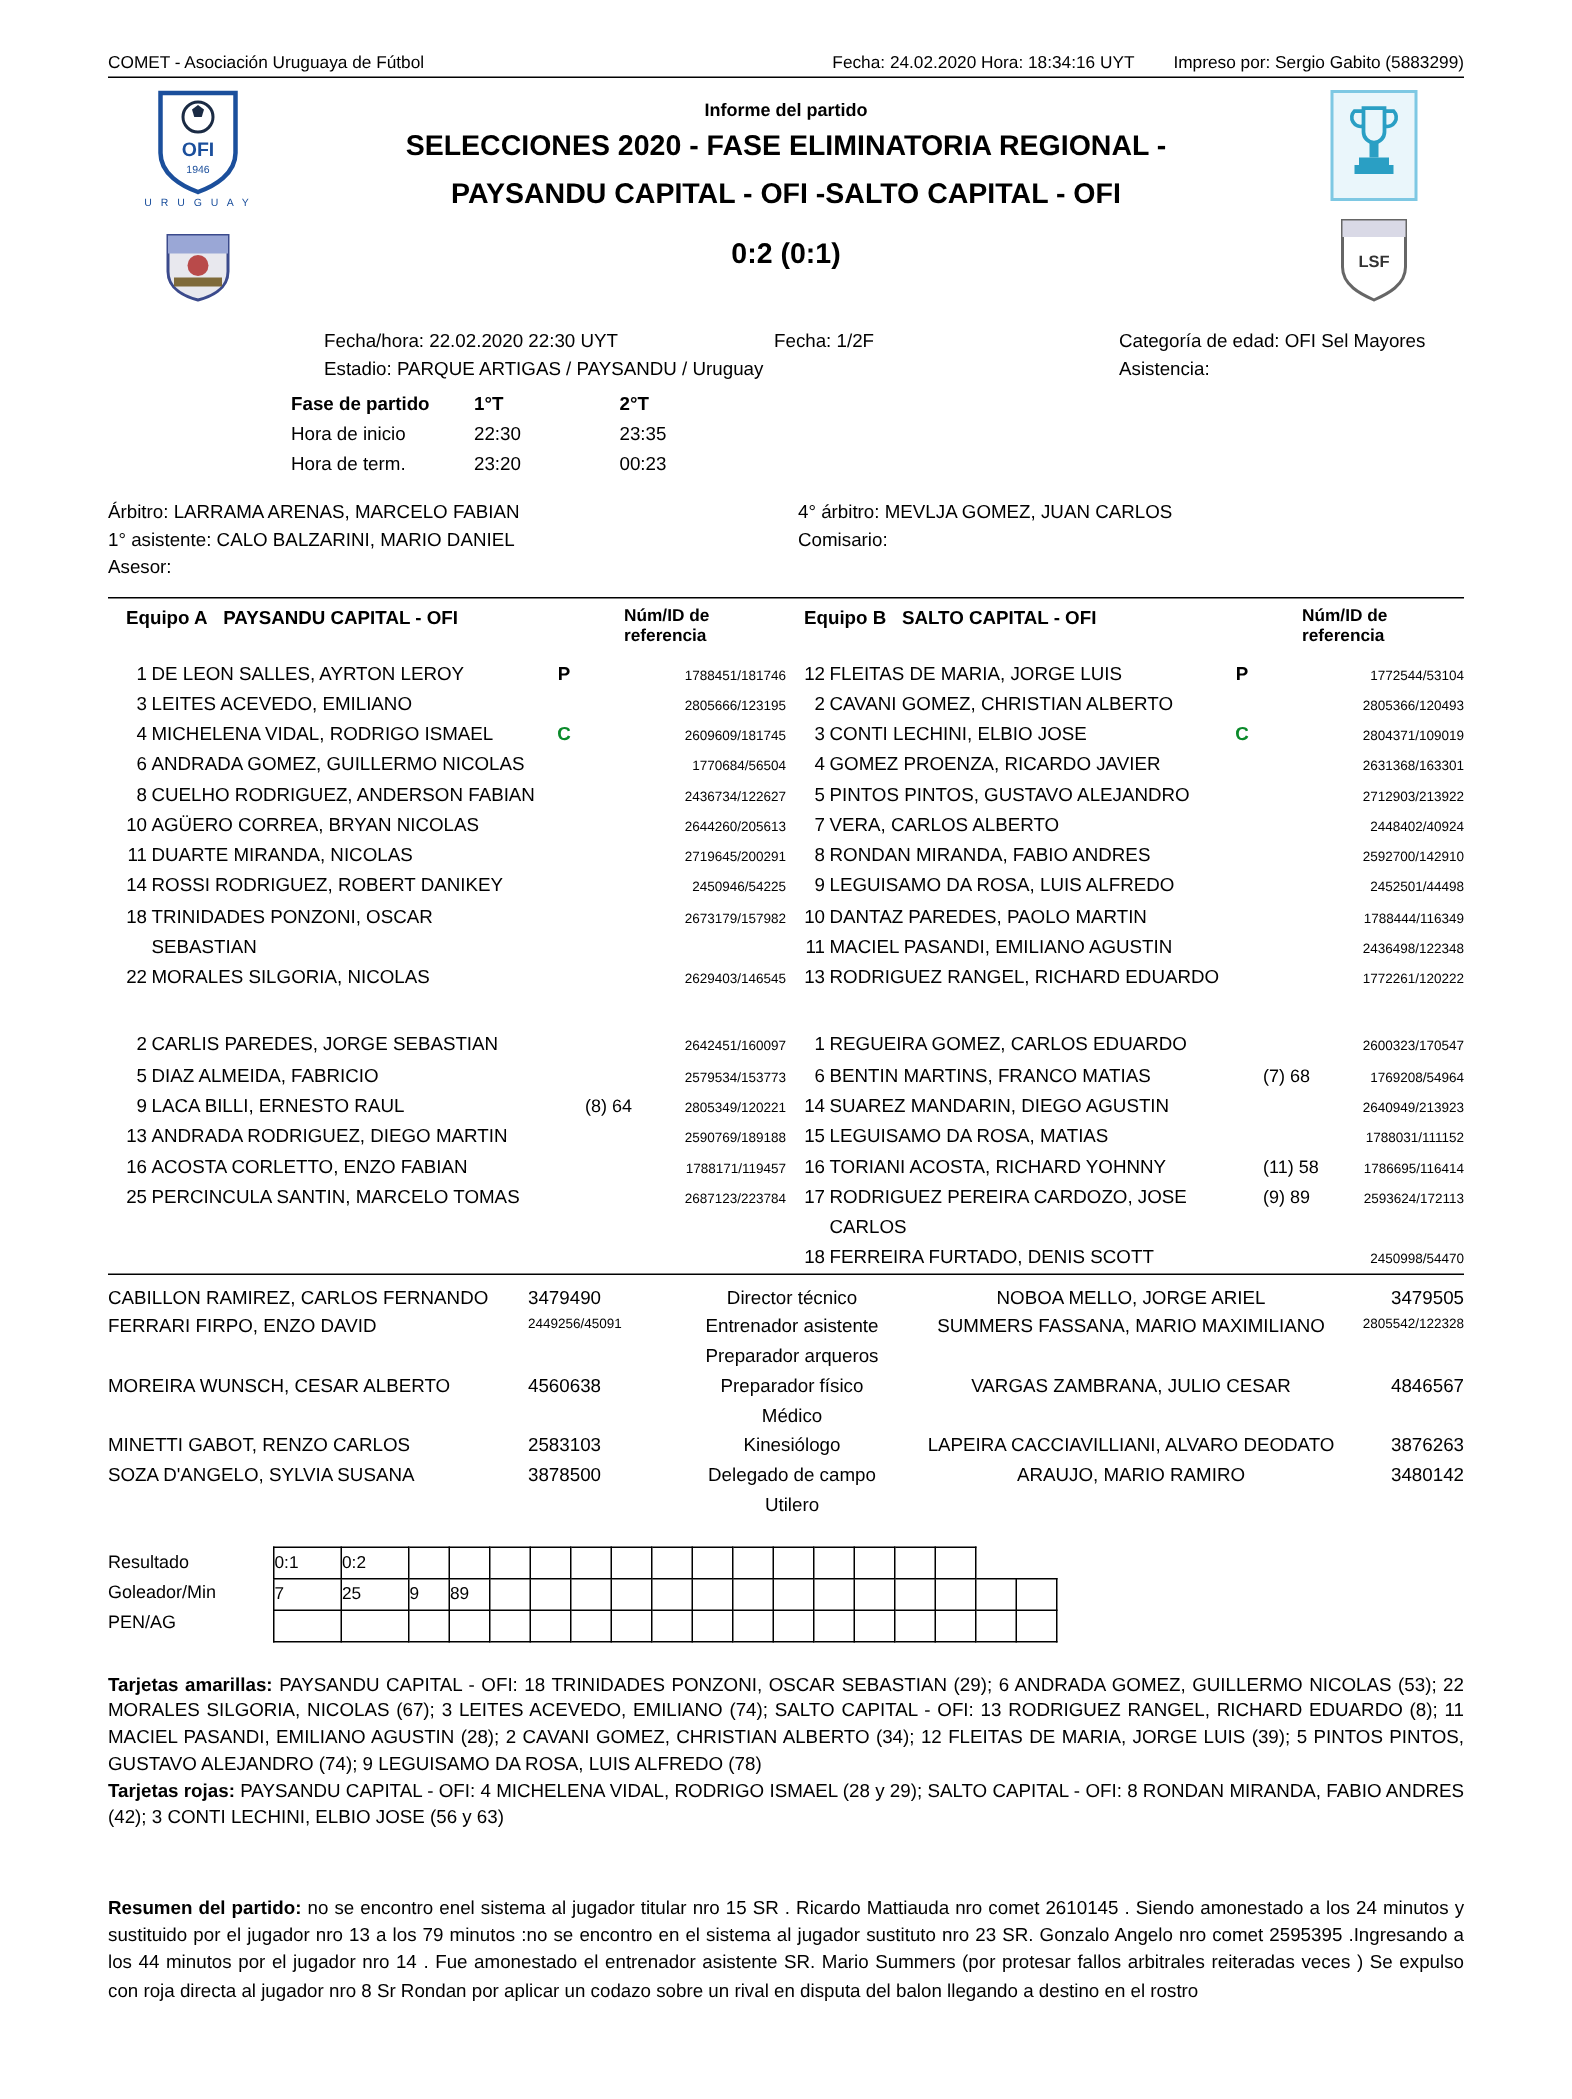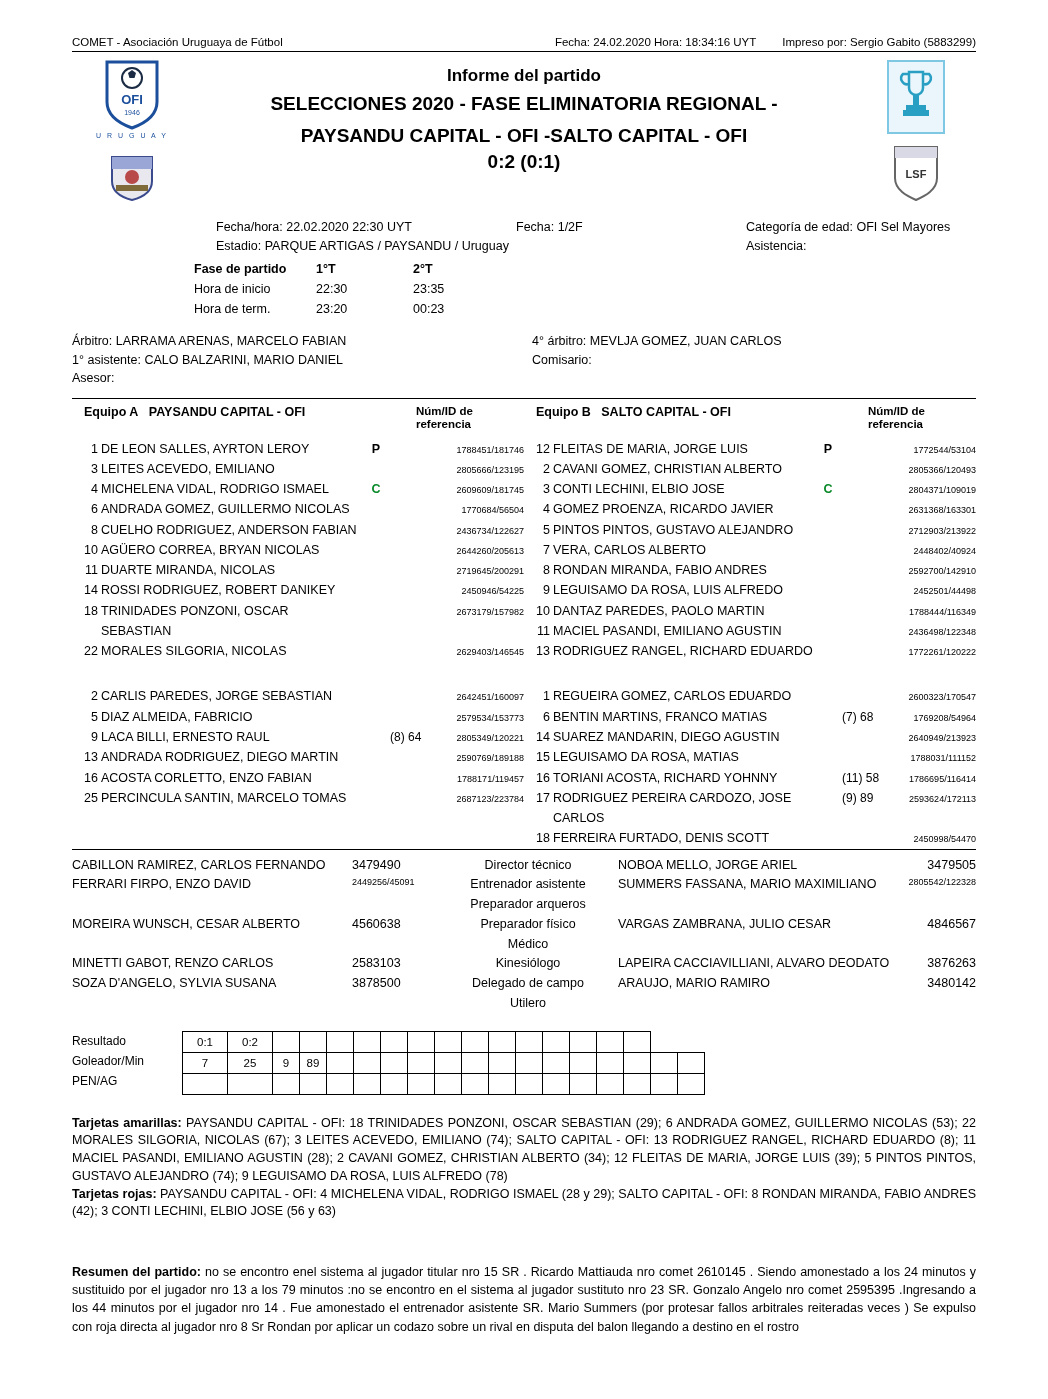--- a/index.html
+++ b/index.html
@@ -13,23 +13,23 @@
   .inner{margin:0 72px;}
   
   .topbar{display:flex;justify-content:space-between;align-items:flex-end;
     border-bottom:1px solid #000;padding-bottom:3px;margin-top:36px;font-size:11.5px;}
   .topbar .right{display:flex;gap:26px;}
   
   .header{display:flex;align-items:flex-start;margin-top:6px;}
   .crest-left{width:120px;display:flex;flex-direction:column;align-items:center;}
   .crest-right{width:120px;display:flex;flex-direction:column;align-items:center;justify-content:center;}
   .title-block{flex:1;text-align:center;padding-top:8px;}
-  .t1{font-size:17px;font-weight:bold;}
+  .t1{font-size:12px;font-weight:bold;}
   .t2{font-size:19px;font-weight:bold;margin-top:4px;line-height:1.45;}
-  .t3{font-size:19px;font-weight:bold;margin-top:2px;}
+  .t3{font-size:19px;font-weight:bold;margin-top:16px;}
   
   .ofi-badge{width:58px;height:72px;}
   .lsp-badge{width:52px;height:62px;margin-top:6px;}
   .trophy{width:62px;height:78px;}
   .paysandu-badge{width:52px;height:52px;margin-top:12px;}
   .uru-text{font-size:7px;letter-spacing:2px;color:#1b4f9c;margin-top:2px;}
   
   .matchinfo{margin-top:14px;padding-left:120px;font-size:12.5px;line-height:1.5;}
   .mi-row{display:flex;}
   .mi-a{width:300px;margin-left:24px;}
@@ -59,29 +59,29 @@
   .p-flag.green{color:#0a8a2a;}
   .p-goal{width:44px;text-align:left;font-size:12px;padding-right:4px;}
   .p-id{width:86px;text-align:right;font-size:9px;}
   .spacer{height:18px;}
   
   .staff{border-top:1px solid #000;padding-top:7px;font-size:12.5px;}
   .srow{display:flex;align-items:flex-start;line-height:1.42;margin-bottom:2px;}
   .s-l-name{width:280px;}
   .s-l-id{width:86px;}
   .s-mid{width:180px;text-align:center;}
-  .s-r-name{flex:1;text-align:left;padding-right:8px;}
+  .s-r-name{flex:1;text-align:center;padding-right:8px;}
   .s-r-id{width:78px;text-align:right;}
   .small-id{font-size:9px;}
   
   .resultwrap{margin-top:18px;display:flex;font-size:12px;}
   .res-labels{width:110px;}
   .res-labels div{height:20px;line-height:20px;}
   .grid{border-collapse:collapse;}
-  .grid td{border:1px solid #000;width:26px;height:20px;text-align:center;font-size:11.5px;padding:0;}
+  .grid td{border:1px solid #000;width:26px;height:20px;font-size:11.5px;padding:0;}
   .grid td.w2{width:44px;}
   
   .cards{margin-top:20px;font-size:12.5px;line-height:1.42;text-align:justify;}
   .cards b{font-weight:bold;}
   .resumen{margin-top:42px;font-size:12.5px;line-height:1.45;text-align:justify;}
 </style>
 </head>
 <body>
 
 <div class="page">

